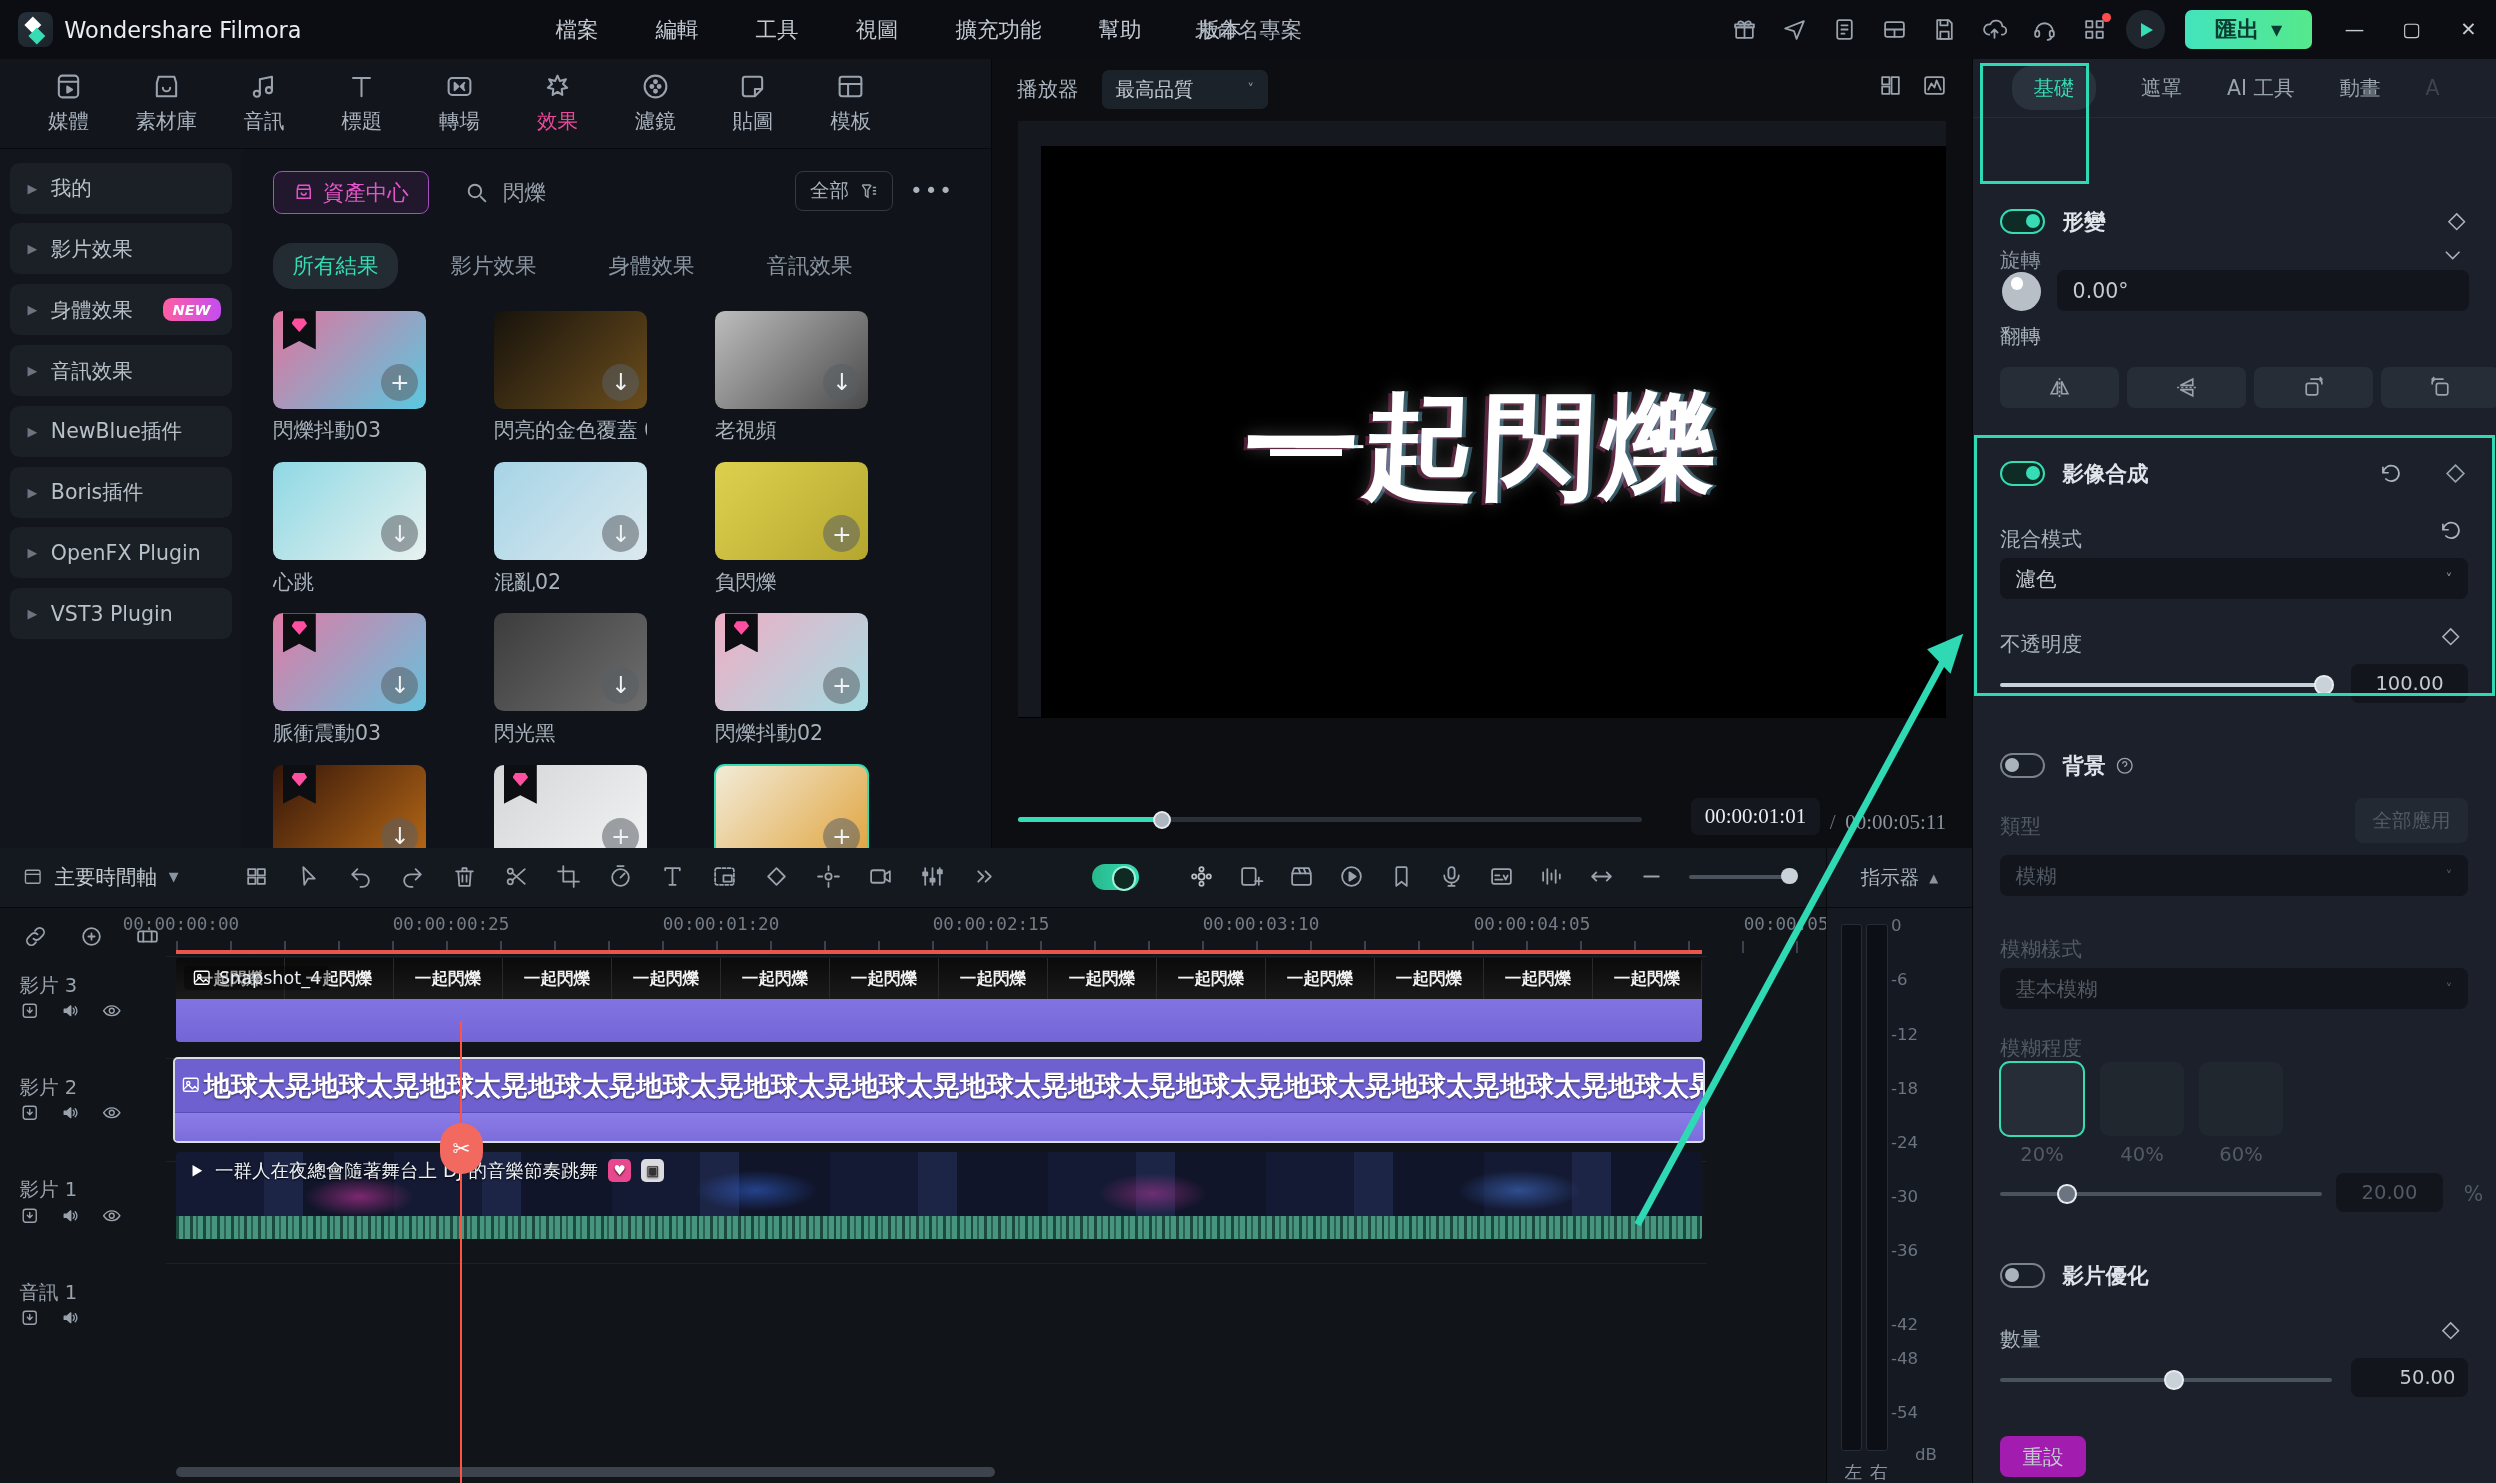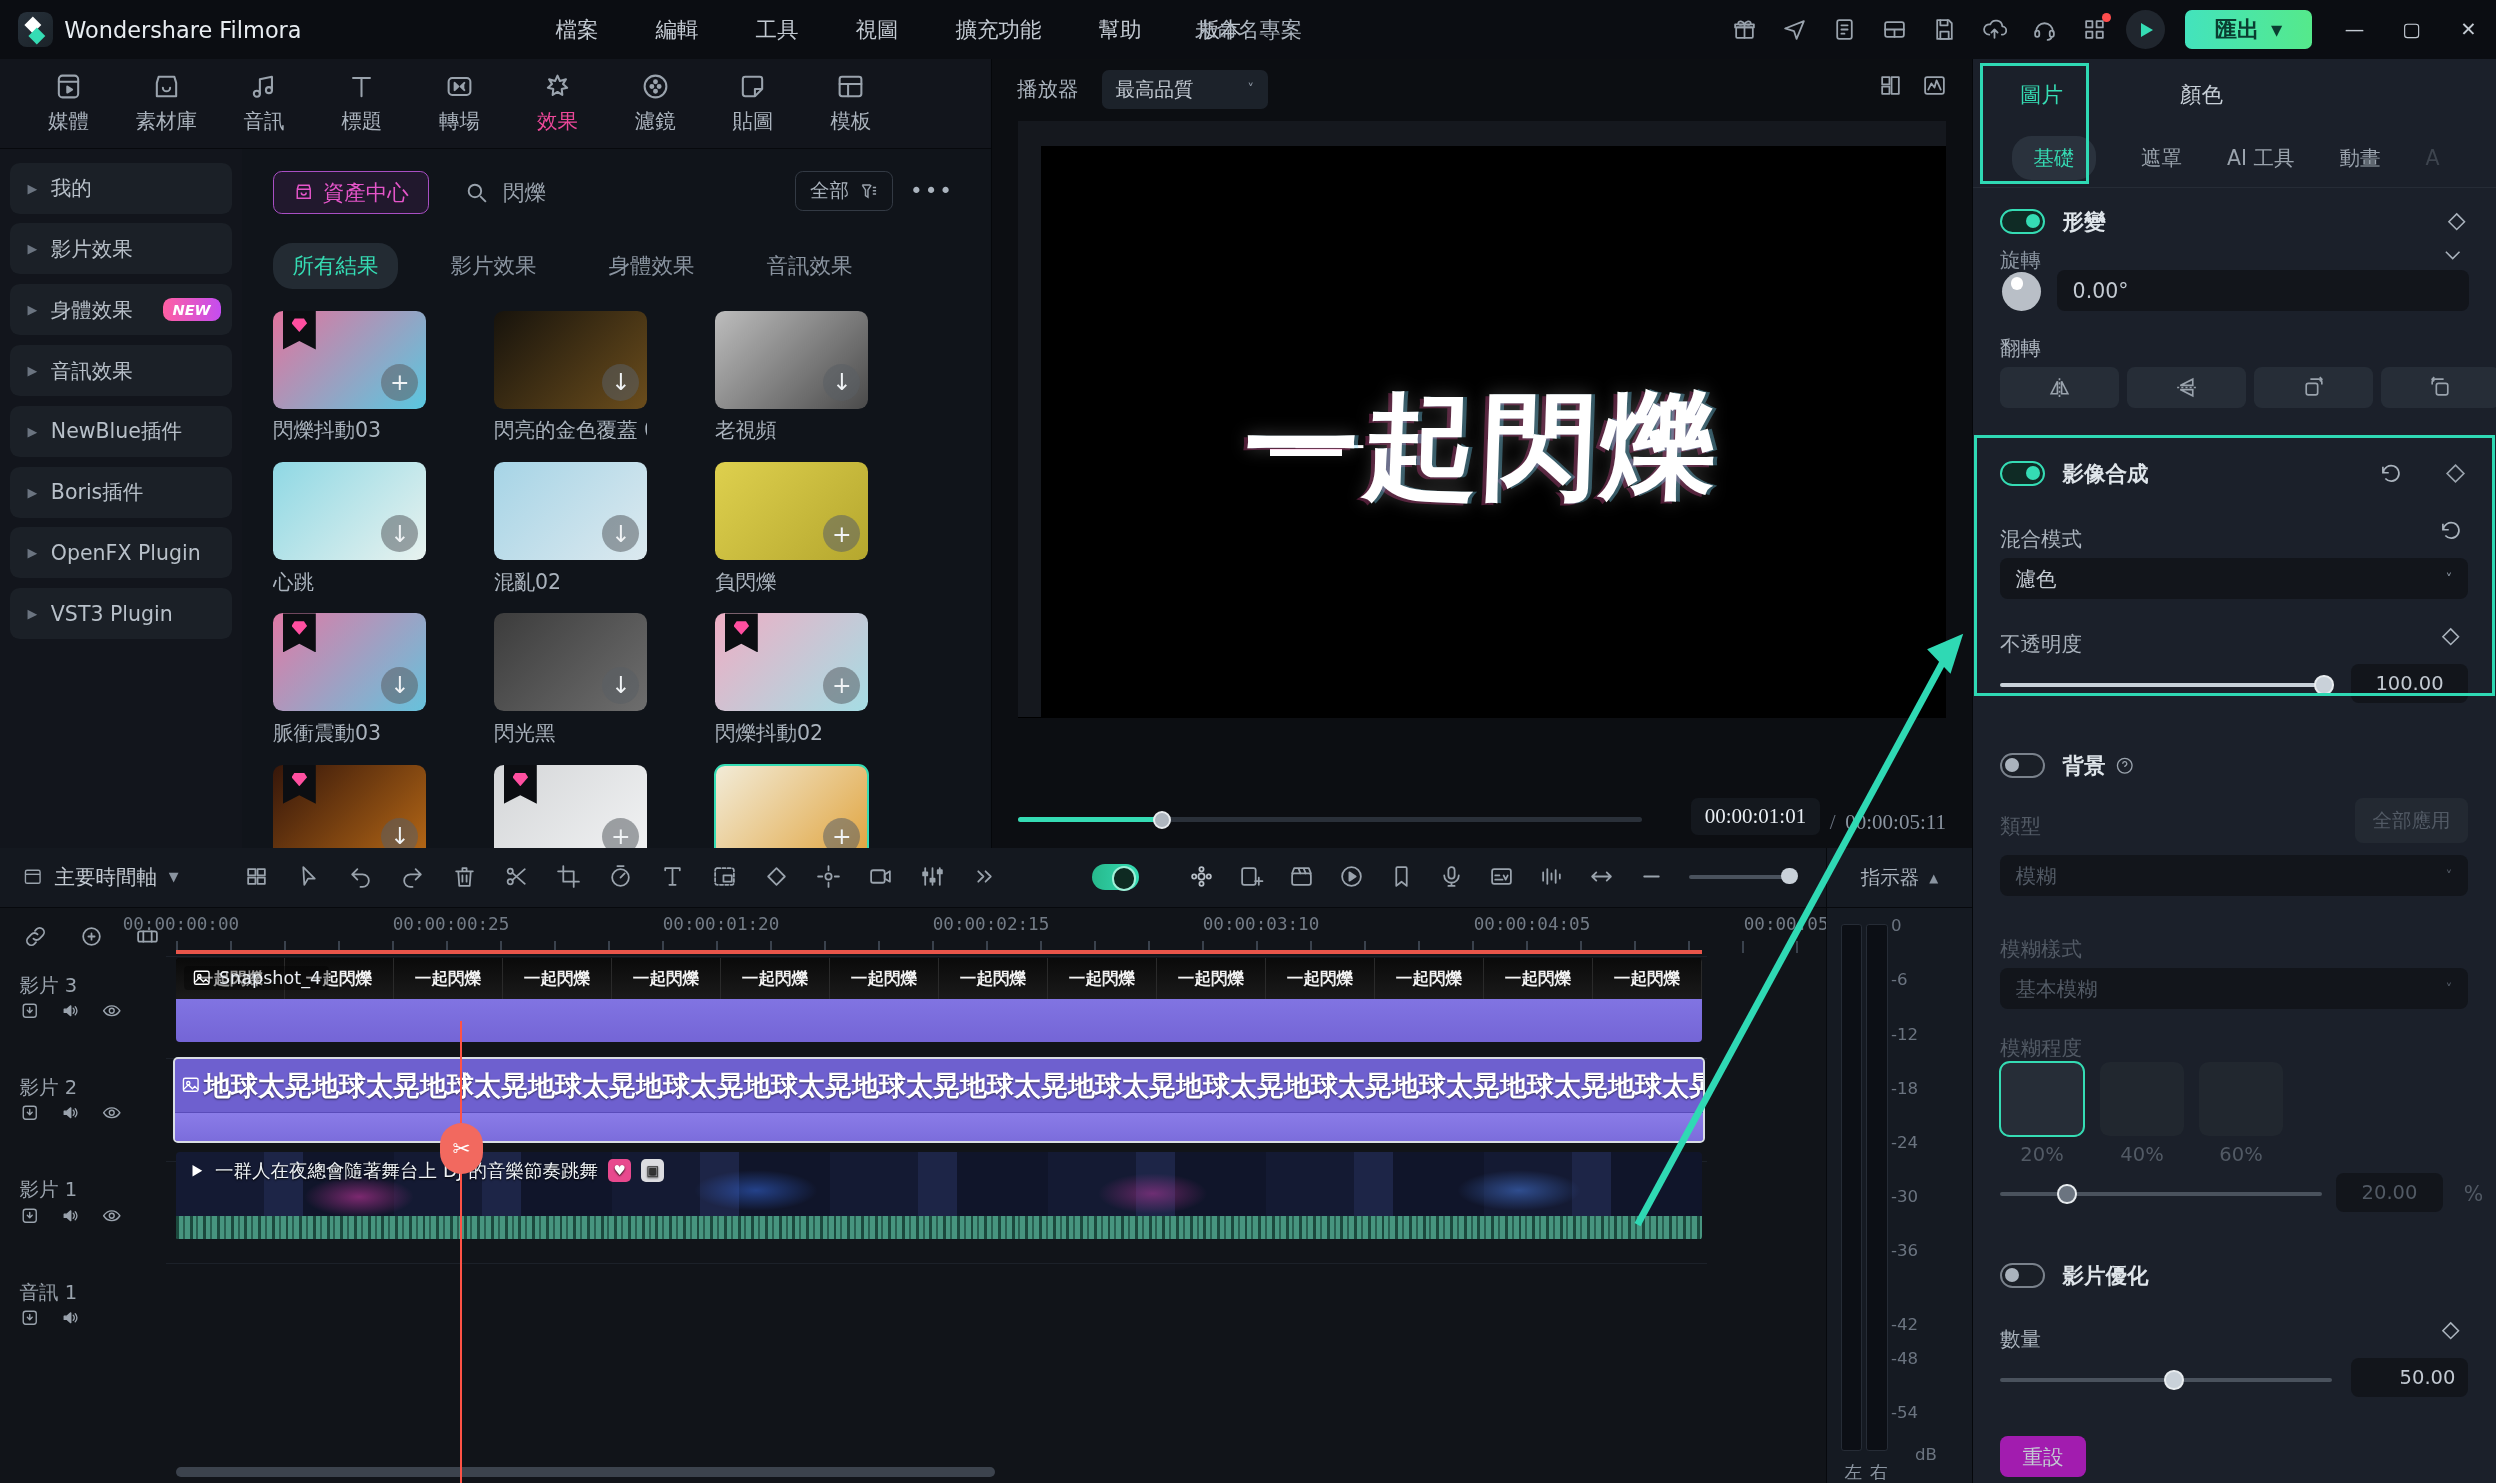--- a/index.html
+++ b/index.html
@@ -600,24 +600,20 @@
           <span class="i">
             <svg viewBox="0 0 24 24" fill="none" stroke="currentColor" stroke-width="1.7" stroke-linecap="round" stroke-linejoin="round">
               <path d="M14 4h6v6M10 20H4v-6M20 4l-7 7M4 20l7-7"></path>
             </svg>
           </span>
         </div>
     </div>
   </section>
 
   <section id="inspector">
-    <div id="insp-tabs">
-        <span class="itab active">圖片</span>
-        <span class="itab">顏色</span>
-      </div>
     <div id="insp-subtabs">
         <span class="stab active">基礎</span>
         <span class="stab">遮罩</span>
         <span class="stab">AI 工具</span>
         <span class="stab">動畫</span>
         <span class="stab" style="color: rgb(61, 68, 78);">A</span>
       </div>
 
     <div class="row" style="top:148px;">
       <div class="toggle on"></div>
@@ -633,21 +629,21 @@
         <svg viewBox="0 0 24 24" fill="none" stroke="currentColor" stroke-width="1.6">
           <path d="M5 10l7 7 7-7"></path>
         </svg>
       </span>
     <div class="abs" style="left:29px; top:213px; width:39px; height:39px; border-radius:50%; background:#b9bfc7;">
       <div class="abs" style="left:8.8px; top:4.9px; width:12.7px; height:12.7px; border-radius:50%; background:#fff;"></div>
     </div>
     <div class="field" style="left:84px; top:211px; width:412px;">
       <span>0.00°</span>
     </div>
-    <div class="ilabel" style="left:27px; top:275px;">翻轉</div>
+    <div class="ilabel" style="left:27px; top:263px;">翻轉</div>
     <div class="flipbtn" style="left:27px; top:308px;">
         <span class="i">
           <svg viewBox="0 0 24 24" fill="none" stroke="currentColor" stroke-width="1.6">
             <path d="M10 6l-6 12h6zM14 6l6 12h-6z"></path>
             <path d="M12 3v18" stroke-dasharray="2 2"></path>
           </svg>
         </span>
       </div>
     <div class="flipbtn" style="left:154px; top:308px;">
         <span class="i">

